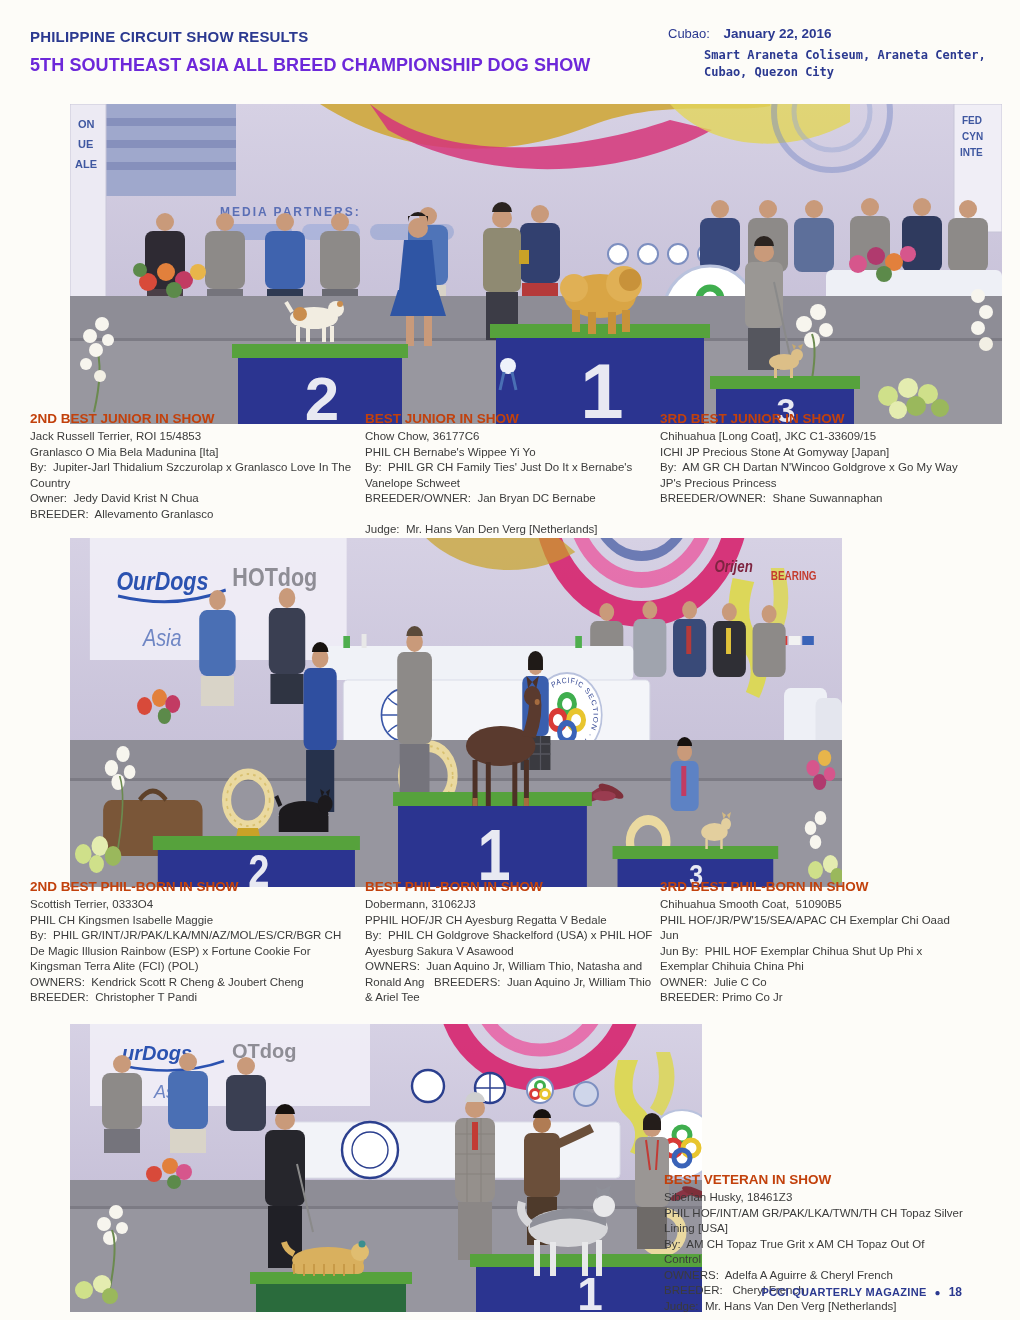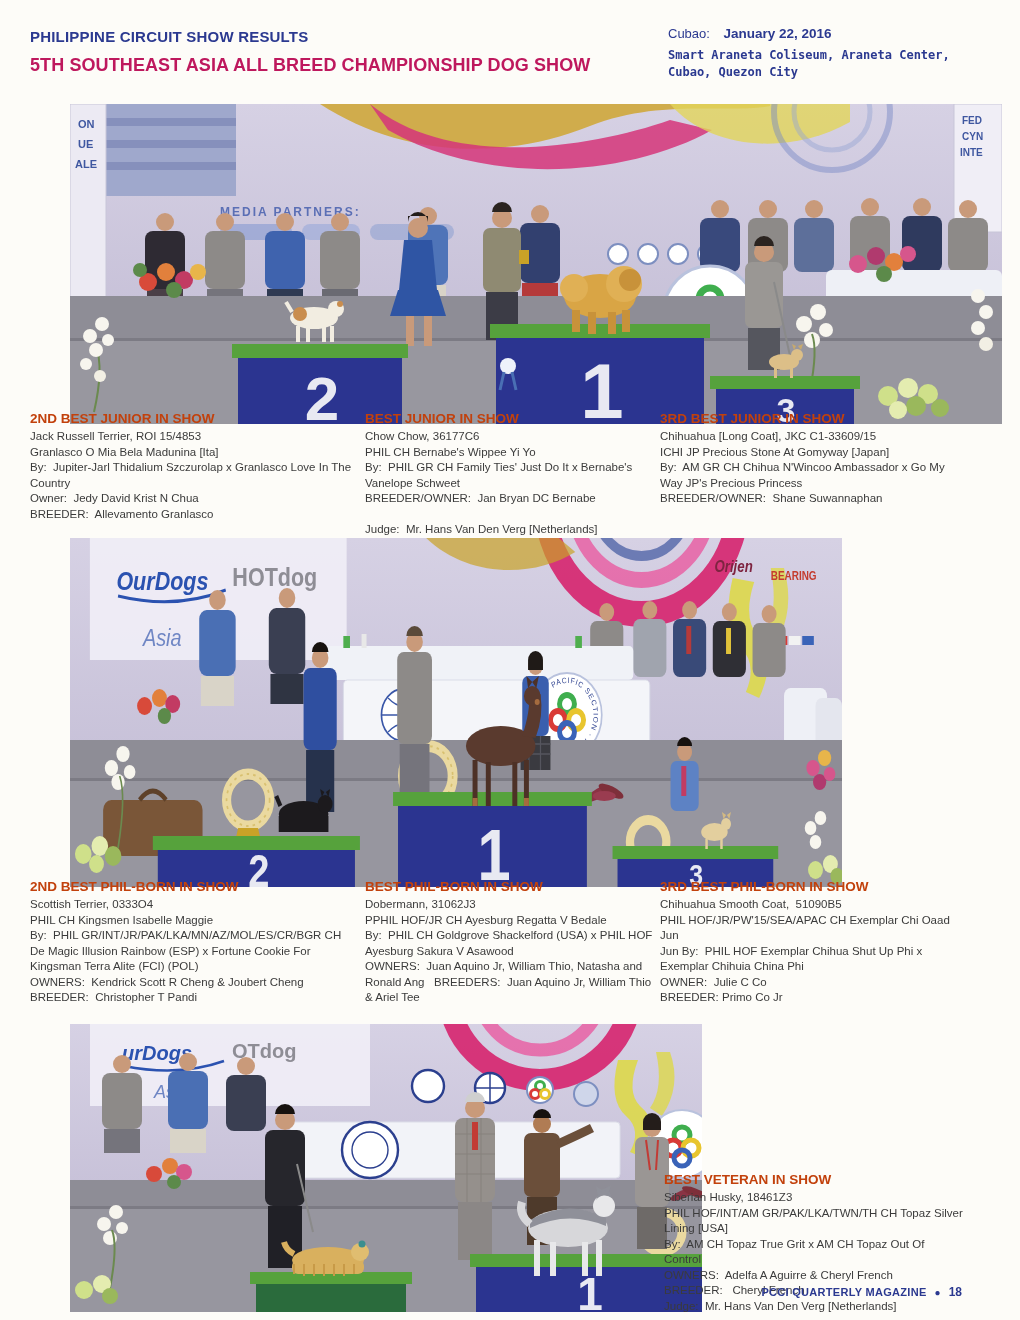--- a/index.html
+++ b/index.html
@@ -6,27 +6,27 @@
   .page{
     position:relative;width:1020px;height:1320px;margin:0 auto;
     background:#fdfcf8;overflow:hidden;
     font-family:"Liberation Sans",sans-serif;
     text-decoration:underline;
   }
   
   .kicker{position:absolute;left:30px;top:28px;font-size:15px;font-weight:bold;
     color:#2b3990;letter-spacing:.2px;}
   .title{position:absolute;left:30px;top:55px;font-size:18px;font-weight:bold;
-    color:#be185d;letter-spacing:.1px;}
+    color:#6d28d9;letter-spacing:.1px;}
   .date-block{position:absolute;left:668px;top:26px;width:320px;color:#2b3990;}
   .date-row{font-size:13px;}
   .date-label{font-weight:normal;margin-right:10px;}
   .date-value{font-weight:bold;font-size:13.5px;}
   .venue{margin-top:6px;font-family:"DejaVu Sans Mono","Liberation Mono",monospace;
-    font-size:12px;font-weight:bold;line-height:17px;color:#2b3990;}
+    font-size:12px;font-weight:bold;line-height:17px;color:#2b3990;margin-left:36px;}
   
   .photo{position:absolute;display:block;}
   .photo svg{display:block;width:100%;height:100%;}
   .photo-1{left:30px;top:88px;width:932px;height:320px;}
   .photo-2{left:30px;top:522px;width:772px;height:349px;}
   .photo-3{left:30px;top:1008px;width:632px;height:288px;}
   
   .caption-row{position:absolute;left:30px;width:932px;}
   .row-1{top:411px;}
   .row-2{top:879px;}
@@ -329,21 +329,21 @@
       <p class="line">Chow Chow, 36177C6</p>
       <p class="line">PHIL CH Bernabe's Wippee Yi Yo</p>
       <p class="line">By:  PHIL GR CH Family Ties' Just Do It x Bernabe's Vanelope Schweet</p>
       <p class="line">BREEDER/OWNER:  Jan Bryan DC Bernabe</p>
       <p class="line judge">Judge:  Mr. Hans Van Den Verg [Netherlands]</p>
     </article>
     <article class="caption-col col-c result">
       <h3 class="result-heading">3RD BEST JUNIOR IN SHOW</h3>
       <p class="line">Chihuahua [Long Coat], JKC C1-33609/15</p>
       <p class="line">ICHI JP Precious Stone At Gomyway [Japan]</p>
-      <p class="line">By:  AM GR CH Chihua N'Wincoo Ambassador x Go My Way JP's Precious Princess</p>
+      <p class="line">By:  AM GR CH Dartan N'Wincoo Goldgrove x Go My Way JP's Precious Princess</p>
       <p class="line">BREEDER/OWNER:  Shane Suwannaphan</p>
     </article>
   </section>
 
   <figure class="photo photo-2">
   <svg viewBox="0 0 932 349" preserveAspectRatio="none">
     <defs>
       <linearGradient id="lav2" x1="0" y1="0" x2="0" y2="1">
         <stop offset="0" stop-color="#d6d1e4"></stop>
             <stop offset="1" stop-color="#c8c2d9"></stop>

